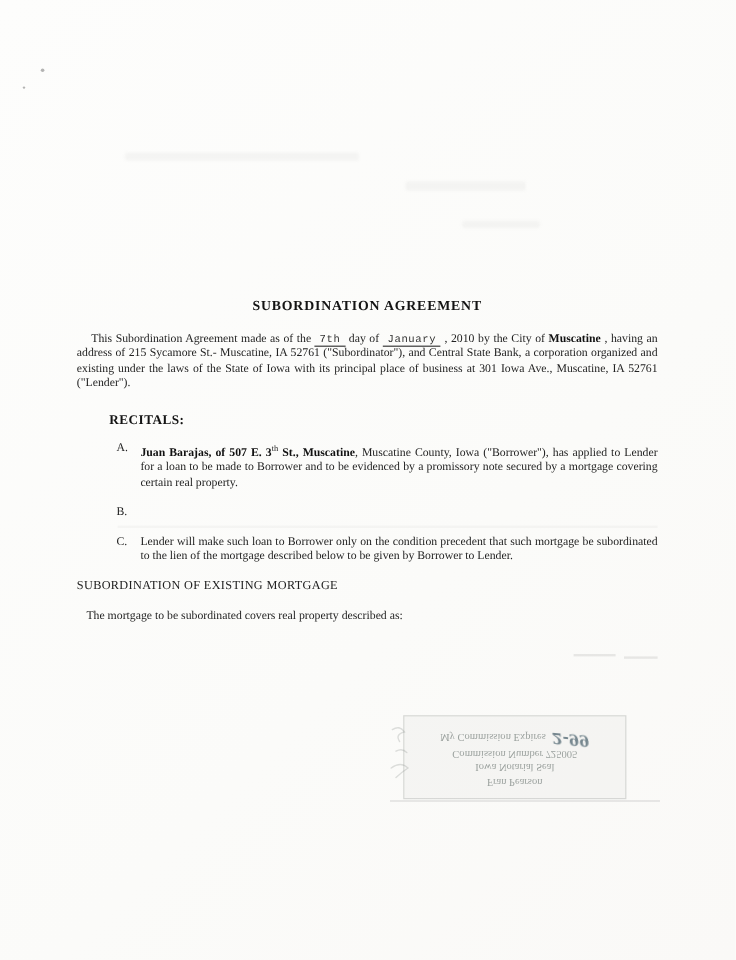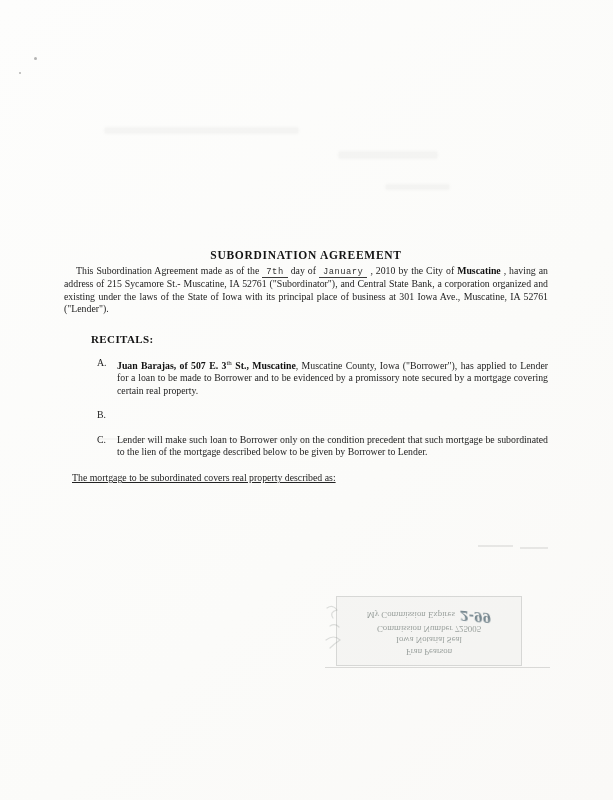--- a/index.html
+++ b/index.html
@@ -10,35 +10,35 @@
     color:#1f1f1f;
     -webkit-font-smoothing:antialiased;
   }
   .page{position:absolute;inset:0;background:linear-gradient(135deg,#fdfdfc 0%,#fbfbf9 60%,#faf9f7 100%);}
   .doc{position:absolute;left:64px;top:0;width:484px;}
   .title{
     margin:249px 0 0 0;text-align:center;
     font-size:11.5px;font-weight:bold;letter-spacing:0.7px;color:#141414;
   }
   .body-text{font-size:9.8px;line-height:12.4px;text-align:justify;color:#222;}
-  .intro{margin-top:4px;text-indent:12px;}
+  .intro{margin-top:16px;text-indent:12px;}
   .blank{
     font-family:"Liberation Mono","DejaVu Sans Mono",monospace;
     font-size:8.8px;letter-spacing:0.5px;
     border-bottom:0.8px solid #3a3a3a;
     padding:0 4px;white-space:nowrap;color:#333;
   }
   b{color:#111;}
   .recitals-h{margin-top:17px;font-size:11px;font-weight:bold;letter-spacing:0.4px;color:#141414;margin-left:27px;}
   .recital{display:flex;margin-top:12px;padding-left:33px;}
   .recital .marker{flex:0 0 20px;font-size:9.8px;line-height:12.4px;color:#222;}
   .recital .rtext{flex:1;}
   .consideration{margin-top:15px;}
   .section-h{margin-top:13px;font-size:10.2px;letter-spacing:0.3px;color:#202020;}
-  .mortgage-line{margin-top:14px;text-indent:8px;text-align:left;text-decoration:underline;}
+  .mortgage-line{margin-top:14px;text-indent:8px;text-align:left;}
   
   .stamp{
     position:absolute;left:336px;top:596px;width:186px;height:70px;
     transform:scaleY(-1);
     border:1px solid rgba(145,150,147,0.30);
     background:rgba(238,238,234,0.45);
     color:#9aa09d;
     font-size:8.8px;line-height:11.5px;text-align:center;
     filter:blur(0.35px);
     padding-top:8px;box-sizing:border-box;
@@ -89,20 +89,21 @@
     <div class="recital body-text">
       <span class="marker">B.</span>
     </div>
 
     <div class="recital body-text">
       <span class="marker">C.</span>
       <span class="rtext">Lender will make such loan to Borrower only on the condition precedent that such mortgage be subordinated to the lien of the mortgage described below to be given by Borrower to Lender.</span>
     </div>
 
 
+    <div class="section-h">SUBORDINATION OF EXISTING MORTGAGE</div>
 
     <p class="body-text mortgage-line">The mortgage to be subordinated covers real property described as:</p>
 
   </div>
 
   <div class="stamp">
     <div class="sline">Fran Pearson</div>
     <div class="sline">Iowa Notarial Seal</div>
     <div class="sline">Commission Number 725005</div>
     <div class="sline">

